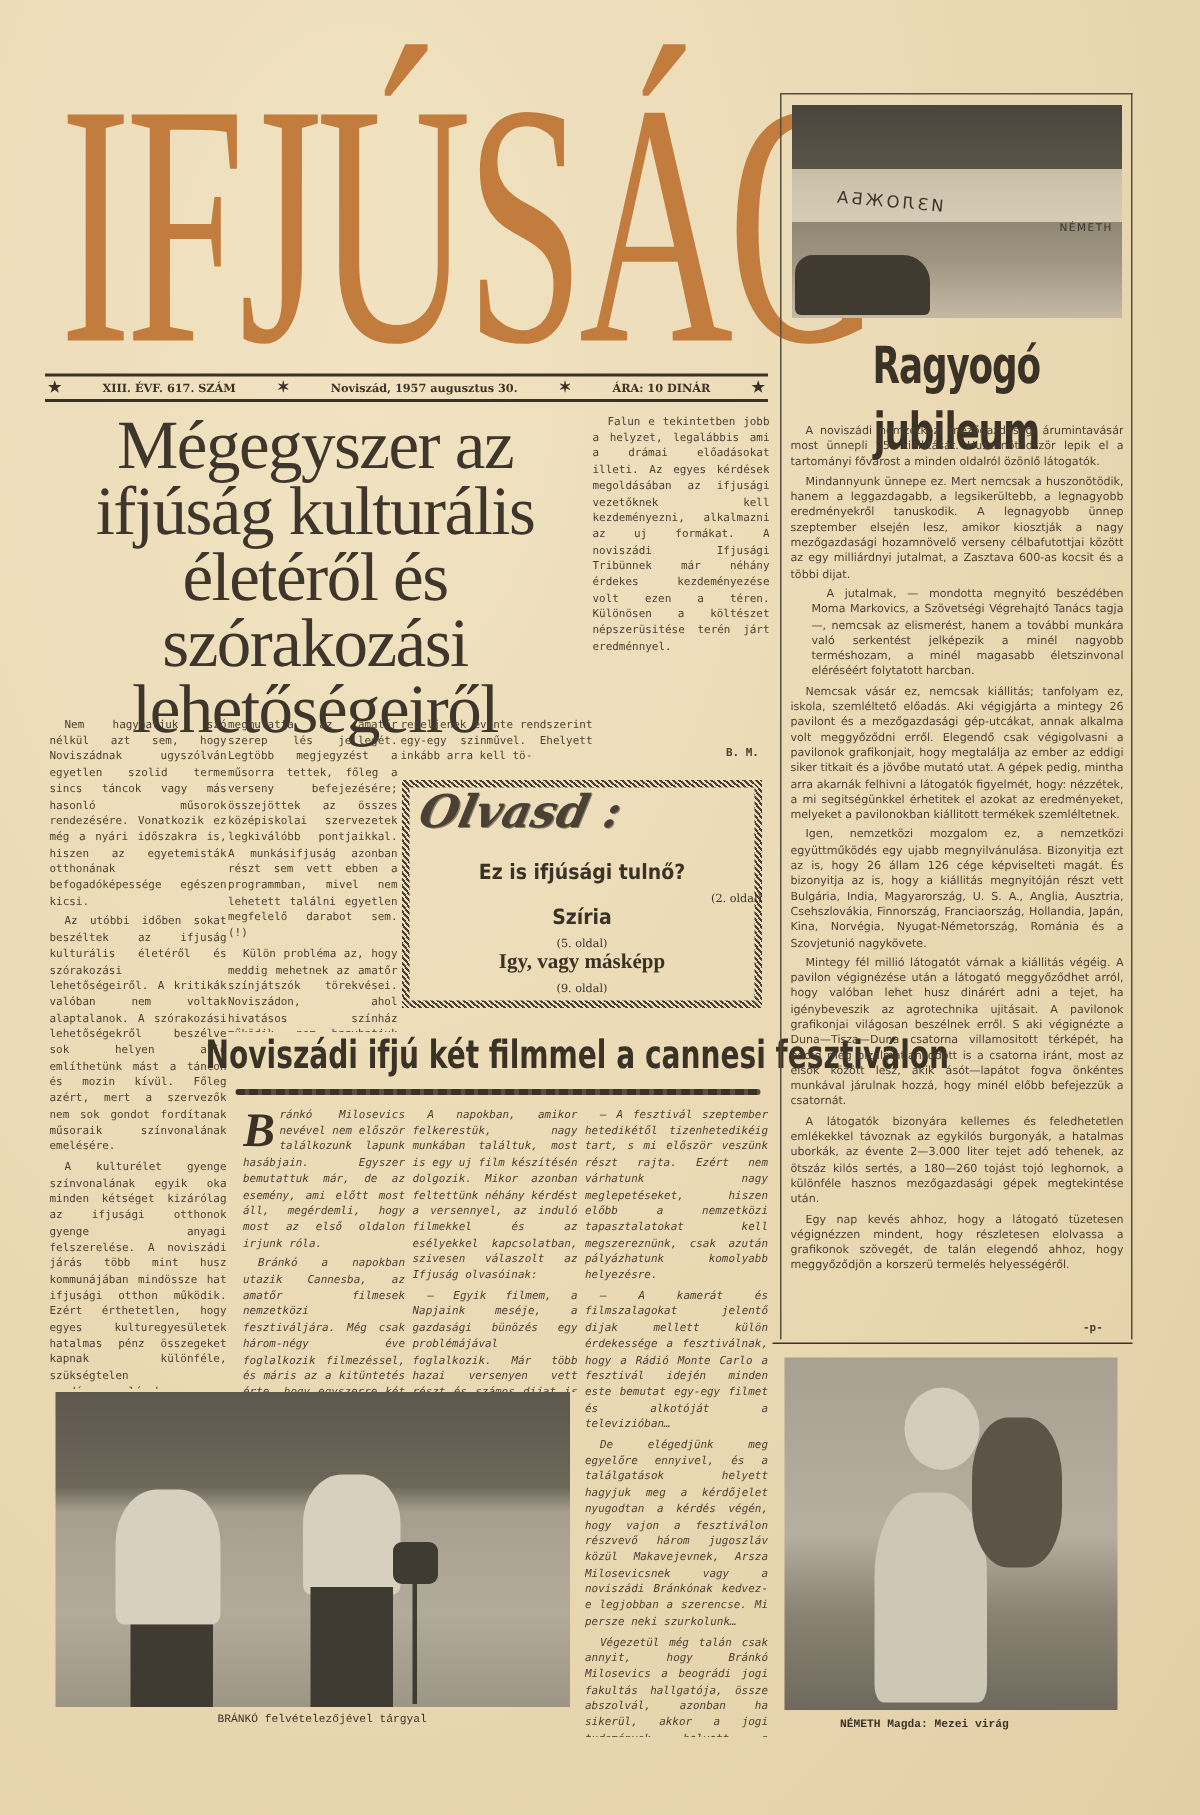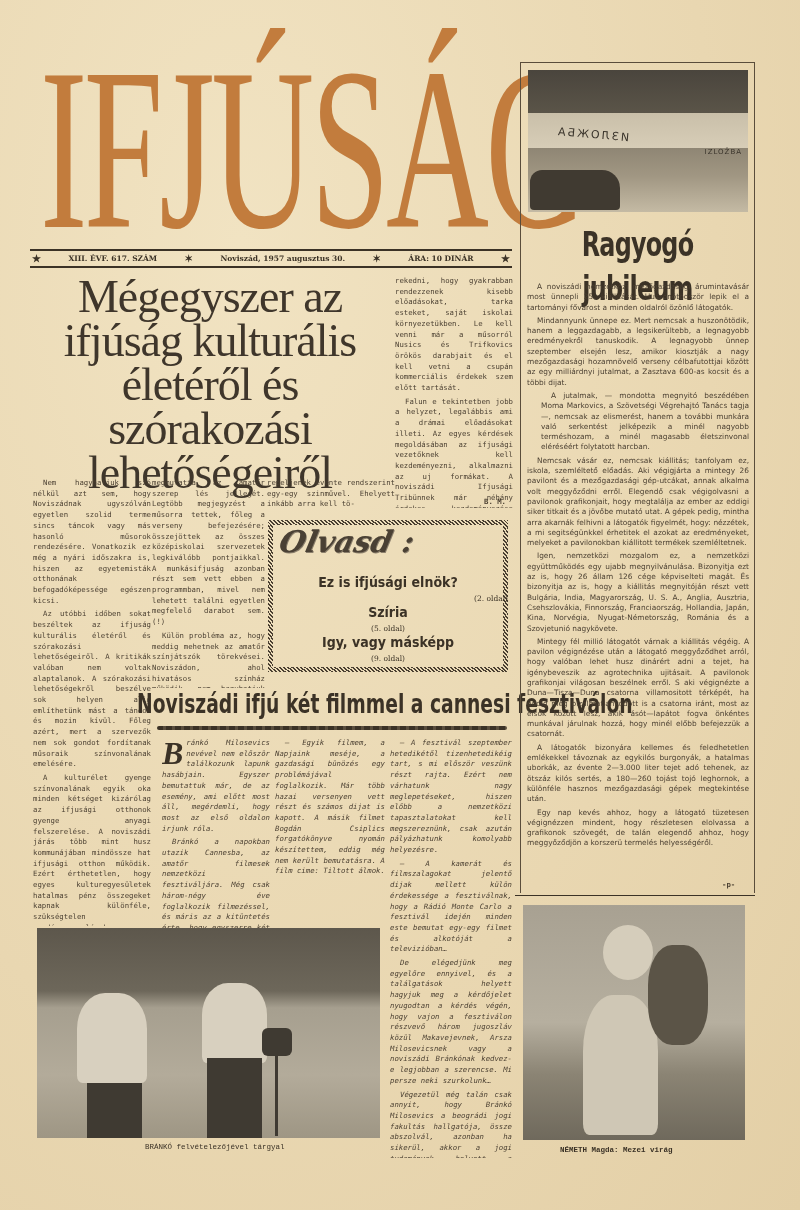--- a/index.html
+++ b/index.html
@@ -118,46 +118,46 @@
 <div class="abs col-text" style="left:152px;top:478px;width:113px;height:210px;">
   <p style="text-indent:0">megmutatta az amatőr szerep lés jellegét. Legtöbb megjegyzést a műsorra tettek, főleg a verseny befejezésére; összejöttek az összes középiskolai szervezetek legkiválóbb pontjaikkal. A munkásifjuság azonban részt sem vett ebben a programmban, mivel nem lehetett találni egyetlen megfelelő darabot sem. (!)</p>
   <p>Külön probléma az, hogy meddig mehetnek az amatőr színjátszók törekvései. Noviszádon, ahol hivatásos színház működik, nem hagyhatjuk jóvá a középiskolások eddigi törekvéseit, hogy a nagy nyilvánosság előtt sze-</p>
 </div>
 
 <div class="abs col-text" style="left:267px;top:478px;width:128px;height:36px;">
   <p style="text-indent:0">repeljenek évente rendszerint egy-egy szinművel. Ehelyett inkább arra kell tö-</p>
 </div>
 
 <div class="abs col-text" style="left:395px;top:276px;width:118px;height:232px;">
-  <p style="text-indent:0">rekedni, hogy gyakrabban rendezzenek kisebb előadásokat, tarka esteket, saját iskolai környezetükben. Le kell venni már a műsorról Nusics és Trifkovics örökös darabjait és el kell vetni a csupán kommerciális érdekek szem előtt tartását.</p>
   <p>Falun e tekintetben jobb a helyzet, legalábbis ami a drámai előadásokat illeti. Az egyes kérdések megoldásában az ifjusági vezetőknek kell kezdeményezni, alkalmazni az uj formákat. A noviszádi Ifjusági Tribünnek már néhány érdekes kezdeményezése volt ezen a téren. Különösen a költészet népszerüsitése terén járt eredménnyel.</p>
 </div>
 <div class="abs col-text" style="left:484px;top:497px;width:40px;font-weight:bold;">B. M.</div>
 
 <div class="abs olvasd">
   <div class="frame"></div>
   <div class="script">Olvasd :</div>
-  <div class="item t" style="top:54px;">Ez is ifjúsági elnök?</div>
+  <div class="item t" style="top:54px;">Ez is ifjúsági tulnő?</div>
   <div class="item p" style="top:74px;text-align:right;">(2. oldal)</div>
   <div class="item t" style="top:84px;">Szíria</div>
   <div class="item p" style="top:104px;">(5. oldal)</div>
-  <div class="item t" style="top:114px;">Igy, vagy másképp</div>
+  <div class="item t" style="top:114px;font-family:Liberation Serif, serif;">Igy, vagy másképp</div>
   <div class="item p" style="top:134px;">(9. oldal)</div>
 </div>
 
 <div class="abs film-headline">Noviszádi ifjú két filmmel a cannesi fesztiválon</div>
 <div class="abs wavy"></div>
 
 <div class="abs col-text italic" style="left:162px;top:738px;width:108px;height:190px;">
   <span class="dropcap">B</span>
   <p style="text-indent:0">ránkó Milosevics nevével nem először találkozunk lapunk hasábjain. Egyszer bemutattuk már, de az esemény, ami előtt most áll, megérdemli, hogy most az első oldalon irjunk róla.</p>
   <p>Bránkó a napokban utazik Cannesba, az amatőr filmesek nemzetközi fesztiváljára. Még csak három-négy éve foglalkozik filmezéssel, és máris az a kitüntetés érte, hogy egyszerre két filmmel képviseli amatőrjeinket a tizedik cannesi fesztiválon. Csak növeli az elismerés nagyságát, ha tudjuk, hogy hazánkból összesen csak négy film indul.</p>
 </div>
 
 <div class="abs col-text italic" style="left:275px;top:738px;width:110px;height:190px;">
+  <p>A napokban, amikor felkerestük, nagy munkában találtuk, most is egy uj film készítésén dolgozik. Mikor azonban feltettünk néhány kérdést a versennyel, az induló filmekkel és az esélyekkel kapcsolatban, szivesen válaszolt az Ifjuság olvasóinak:</p>
   <p>— Egyik filmem, a Napjaink meséje, a gazdasági bünözés egy problémájával foglalkozik. Már több hazai versenyen vett részt és számos dijat is kapott. A másik filmet Bogdán Csiplics forgatókönyve nyomán készítettem, eddig még nem került bemutatásra. A film cime: Tiltott álmok.</p>
 </div>
 
 <div class="abs col-text italic" style="left:390px;top:738px;width:122px;height:420px;">
   <p>— A fesztivál szeptember hetedikétől tizenhetedikéig tart, s mi először veszünk részt rajta. Ezért nem várhatunk nagy meglepetéseket, hiszen előbb a nemzetközi tapasztalatokat kell megszereznünk, csak azután pályázhatunk komolyabb helyezésre.</p>
   <p>— A kamerát és filmszalagokat jelentő dijak mellett külön érdekessége a fesztiválnak, hogy a Rádió Monte Carlo a fesztivál idején minden este bemutat egy-egy filmet és alkotóját a televizióban…</p>
   <p>De elégedjünk meg egyelőre ennyivel, és a találgatások helyett hagyjuk meg a kérdőjelet nyugodtan a kérdés végén, hogy vajon a fesztiválon részvevő három jugoszláv közül Makavejevnek, Arsza Milosevicsnek vagy a noviszádi Bránkónak kedvez-e legjobban a szerencse. Mi persze neki szurkolunk…</p>
   <p>Végezetül még talán csak annyit, hogy Bránkó Milosevics a beográdi jogi fakultás hallgatója, össze abszolvál, azonban ha sikerül, akkor a jogi tudományok helyett a filmművészetnek lesz majd a művelője…</p>
 
 </div>
@@ -168,21 +168,21 @@
   <div class="fig" style="left:165px;top:55px;width:65px;height:80px;"></div>
   <div class="pants" style="left:170px;top:130px;width:55px;height:80px;"></div>
   <div class="pants" style="left:225px;top:100px;width:30px;height:28px;border-radius:6px;"></div>
   <div class="pants" style="left:238px;top:128px;width:3px;height:80px;"></div>
 </div>
 <div class="abs caption" style="left:145px;top:1143px;">BRÁNKÓ felvételezőjével tárgyal</div>
 
 <div class="abs side-box"></div>
 <div class="abs photo-expo">
   <span class="sign1">ИЗЛОЖБА</span>
-  <span class="sign2">IZLOŽBA</span>
+  <span class="sign2">NÉMETH</span>
   <div class="car"></div>
 </div>
 <div class="abs jubilee-title">Ragyogó jubileum</div>
 
 <div class="abs col-text" style="left:527px;top:282px;width:222px;height:590px;font-family:'DejaVu Sans', sans-serif;font-size:7.4px;line-height:10.3px;">
   <p>A noviszádi nemzetközi mezőgazdasági áruminta­vásár most ünnepli 25. kiállitását. Huszonötödször lepik el a tartományi fővárost a minden oldalról özönlő látogatók.</p>
   <p>Mindannyunk ünnepe ez. Mert nemcsak a huszonötödik, hanem a leggazdagabb, a legsikerültebb, a legnagyobb eredményekről tanuskodik. A legnagyobb ünnep szeptember elsején lesz, amikor kiosztják a nagy mezőgazdasági hozamnövelő verseny célbafutottjai között az egy milliárdnyi jutalmat, a Zasztava 600-as kocsit és a többi dijat.</p>
   <p style="padding-left:14px;">A jutalmak, — mondotta megnyitó beszédében Moma Markovics, a Szövetségi Végrehajtó Tanács tagja —, nemcsak az elismerést, hanem a további munkára való serkentést jelképezik a minél nagyobb terméshozam, a minél magasabb életszinvonal eléréséért folytatott harcban.</p>
   <p>Nemcsak vásár ez, nemcsak kiállitás; tanfolyam ez, iskola, szemléltető előadás. Aki végigjárta a mintegy 26 pavilont és a mezőgazdasági gép-utcákat, annak alkalma volt meggyőződni erről. Elegendő csak végigolvasni a pavilonok grafikonjait, hogy megtalálja az ember az eddigi siker titkait és a jövőbe mutató utat. A gépek pedig, mintha arra akarnák felhivni a látogatók figyelmét, hogy: nézzétek, a mi segitségünkkel érhetitek el azokat az eredményeket, melyeket a pavilonokban kiállitott termékek szemléltetnek.</p>
   <p>Igen, nemzetközi mozgalom ez, a nemzetközi együttműködés egy ujabb megnyilvánulása. Bizonyitja ezt az is, hogy 26 állam 126 cége képviselteti magát. És bizonyitja az is, hogy a kiállitás megnyitóján részt vett Bulgária, India, Magyarország, U. S. A., Anglia, Ausztria, Csehszlovákia, Finnország, Franciaország, Hollandia, Japán, Kina, Norvégia, Nyugat-Németország, Románia és a Szovjetunió nagykövete.</p>

